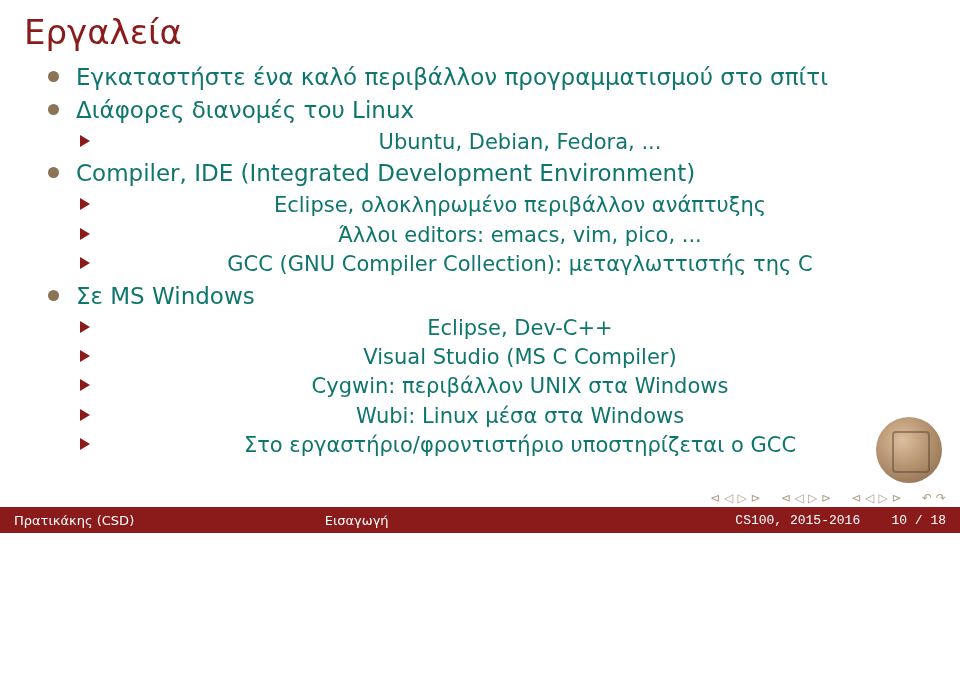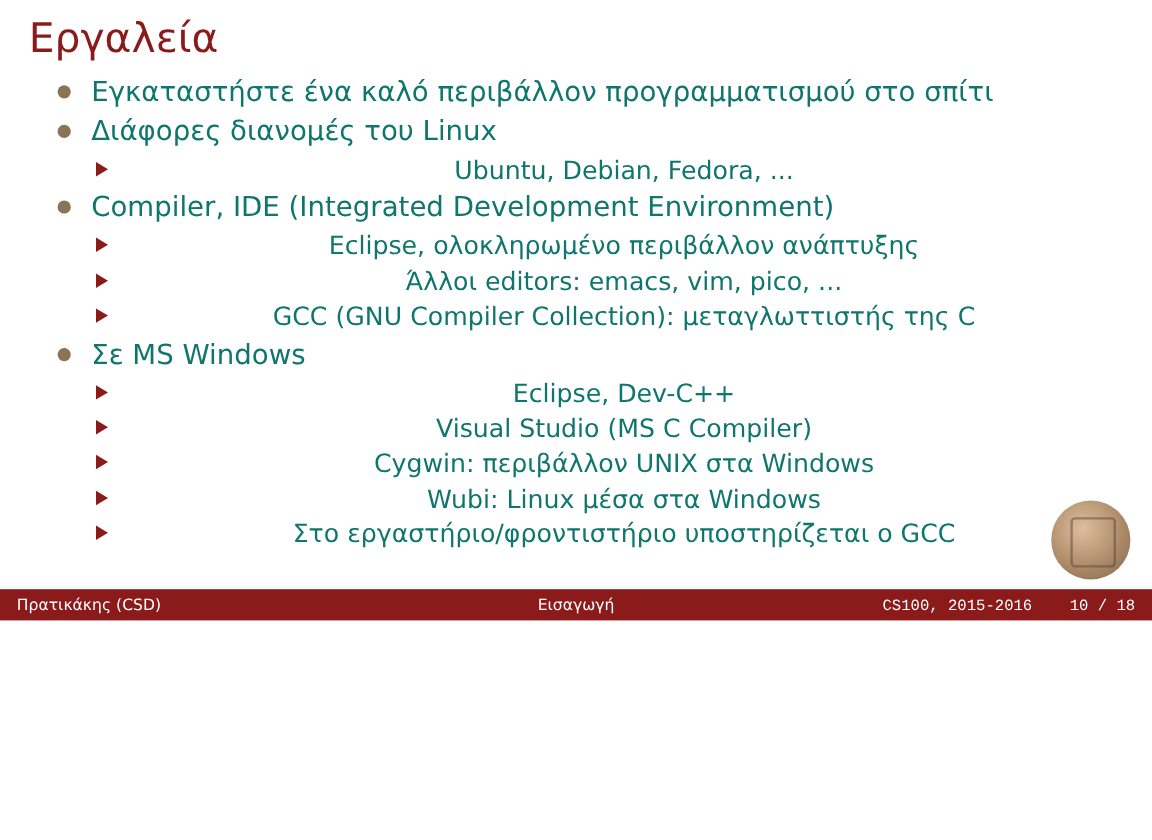--- a/index.html
+++ b/index.html
@@ -58,37 +58,37 @@
     left: 32px;
     top: 7px;
     width: 0;
     height: 0;
     border-top: 6px solid transparent;
     border-bottom: 6px solid transparent;
     border-left: 10px solid #8b1a1a;
   }
   .footer {
     position: absolute;
-    bottom: 16px;
+    bottom: 0;
     left: 0;
     right: 0;
     height: 26px;
     background: #8b1a1a;
     color: #fff;
     font-size: 13px;
     display: flex;
     align-items: center;
   }
   .footer-left {
     flex: 1;
     padding-left: 14px;
   }
   .footer-center {
     flex: 1;
-    text-align: center;
+    text-align: left;
   }
   .footer-right {
     flex: 1;
     text-align: right;
     padding-right: 14px;
     font-family: Liberation Mono, monospace;
   }
   .navbar {
     position: absolute;
     bottom: 28px;

